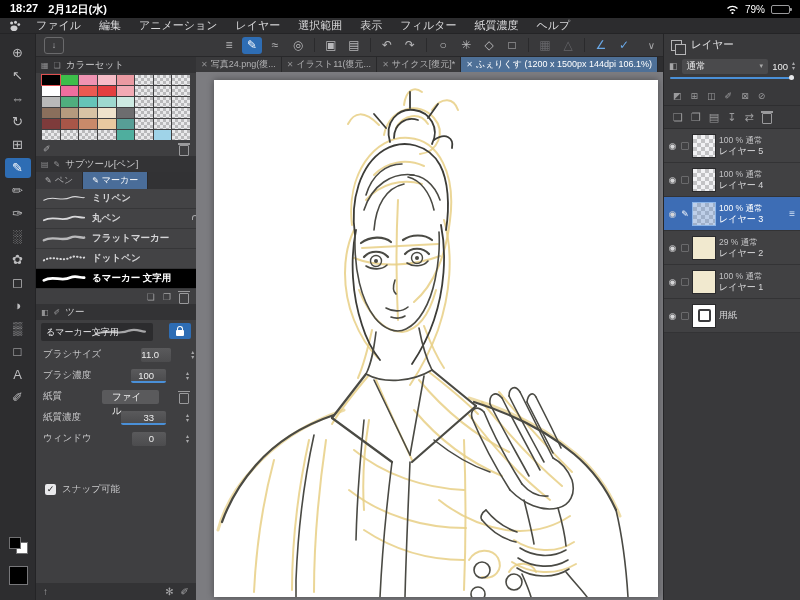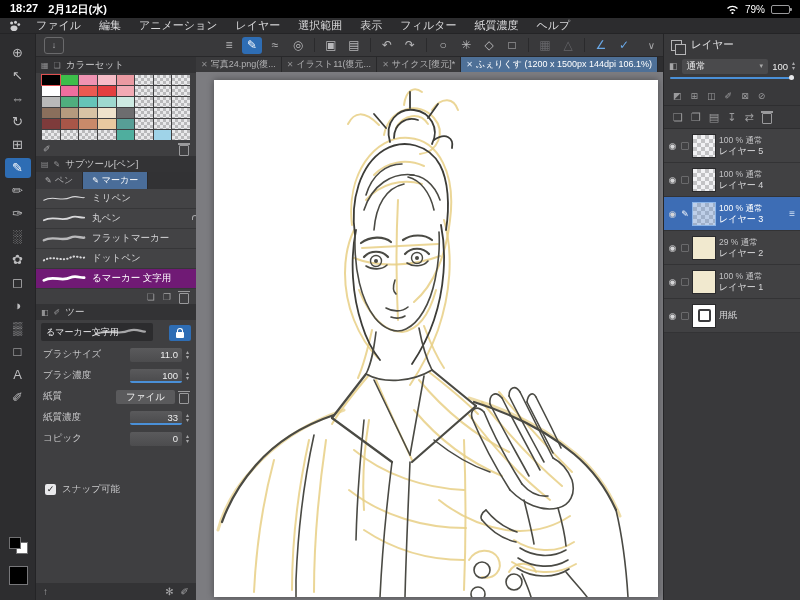--- a/index.html
+++ b/index.html
@@ -64,42 +64,42 @@
   .swatch{height:10px;}
   .swatch.sel{outline:1px solid #e05050;outline-offset:0;}
   .checker{background:conic-gradient(#b9b9bb 25%,#e9e9eb 0 50%,#b9b9bb 0 75%,#e9e9eb 0);background-size:6px 6px;}
   .cs-footer{height:14px;display:flex;align-items:center;justify-content:space-between;padding:0 7px;color:#a5a5a7;font-size:9px;}
   .icon-row-right{display:flex;gap:7px;align-items:center;}
   
   .st-tabs{height:17px;display:flex;background:#323234;}
   .st-tab{display:flex;align-items:center;gap:3px;padding:0 9px;font-size:9px;color:#b5b5b7;background:#3a3a3d;border-right:1px solid #2a2a2c;}
   .st-tab .tic{font-size:8px;}
   .st-tab.active{background:#4a6d99;color:#fff;}
-  .st-list{background:#3c3c3e;}
+  .st-list{background:#3c3c3e;font-weight:bold;}
   .st-row{height:19px;display:flex;align-items:center;gap:5px;padding:0 5px;background:#434345;
           border-bottom:1px solid #363638;font-size:9.5px;color:#d5d5d7;}
-  .st-row.sel{background:#701a75;color:#fff;}
+  .st-row.sel{background:#000000;color:#fff;}
   .st-row svg{flex:none;}
   .st-row .nm{white-space:nowrap;overflow:hidden;}
   .st-footer{height:15px;display:flex;align-items:center;justify-content:flex-end;gap:8px;padding:0 7px;color:#a5a5a7;font-size:9px;background:#3f3f41;}
   
-  .tn-row{display:flex;align-items:flex-end;gap:16px;padding:3px 5px;}
+  .tn-row{display:flex;align-items:flex-start;gap:16px;padding:3px 5px;}
   .tn-box{flex:1;height:18px;background:#2c2c2e;border-radius:2px;position:relative;display:flex;align-items:center;padding:0 5px;box-sizing:border-box;}
   .tn-box svg{position:absolute;right:4px;top:3px;opacity:.8;}
   .tn-box .nm{position:relative;font-size:9px;color:#e5e5e7;white-space:nowrap;}
   .lock-btn{width:22px;height:16px;background:#2e6db4;border-radius:2px;display:flex;align-items:center;justify-content:center;}
   .lock{width:8px;height:6px;background:#fff;border-radius:1px;position:relative;margin-top:4px;}
   .lock::before{content:'';position:absolute;left:1px;top:-4px;width:4px;height:4px;border:1.4px solid #fff;border-bottom:none;border-radius:3px 3px 0 0;}
   .lock.gray{background:#a8a8aa;}
   .lock.gray::before{border-color:#a8a8aa;}
-  .prop-row{height:21px;display:flex;align-items:center;padding:0 7px;gap:4px;}
+  .prop-row{height:21px;display:flex;align-items:center;padding:0 7px;gap:20px;}
   .plabel{font-size:9.5px;color:#c8c8ca;white-space:nowrap;}
   .pspacer{flex:1;}
   .pval{width:52px;height:14px;background:linear-gradient(#5a5a5c,#4c4c4e);border-radius:2px;font-size:9.5px;color:#eee;
-        text-align:right;line-height:14px;padding-right:4px;box-sizing:border-box;}
+        text-align:right;line-height:14px;padding-right:12px;box-sizing:border-box;}
   .pval.bluefill{border-bottom:2px solid #4a90d8;}
   .stepper{display:flex;flex-direction:column;justify-content:center;line-height:5px;}
   .stepper span{font-size:6px;color:#a8a8aa;height:5px;}
   .pbtn{height:14px;background:#5a5a5c;border-radius:2px;font-size:9.5px;color:#eee;line-height:14px;padding:0 10px;}
   .snap-row{height:20px;display:flex;align-items:center;gap:6px;padding:0 9px;margin-top:30px;}
   .cb{width:11px;height:11px;background:#e9e9eb;border-radius:2px;color:#222;font-size:9px;line-height:11px;text-align:center;}
   .lp-bottom{position:absolute;left:0;bottom:0;width:100%;height:17px;background:#333335;display:flex;
              align-items:center;justify-content:space-between;padding:0 7px;box-sizing:border-box;color:#a5a5a7;font-size:10px;}
   .trash{width:8px;height:9px;border:1px solid #9a9a9c;border-radius:1px;position:relative;margin-top:3px;}
   .trash::before{content:'';position:absolute;top:-3px;left:-2px;right:-2px;height:1.5px;background:#9a9a9c;}
@@ -421,21 +421,21 @@
     <div class="prop-row">
       <span class="plabel">紙質濃度</span>
       <span class="pspacer"></span>
       <span class="pval bluefill">33</span>
       <span class="stepper">
         <span>▴</span>
           <span>▾</span>
       </span>
     </div>
     <div class="prop-row">
-      <span class="plabel">コピック</span>
+      <span class="plabel">ウィンドウ</span>
       <span class="pspacer"></span>
       <span class="pval">0</span>
       <span class="stepper">
         <span>▴</span>
           <span>▾</span>
       </span>
     </div>
     <div class="snap-row">
       <span class="cb">✓</span>
       <span class="plabel">スナップ可能</span>

